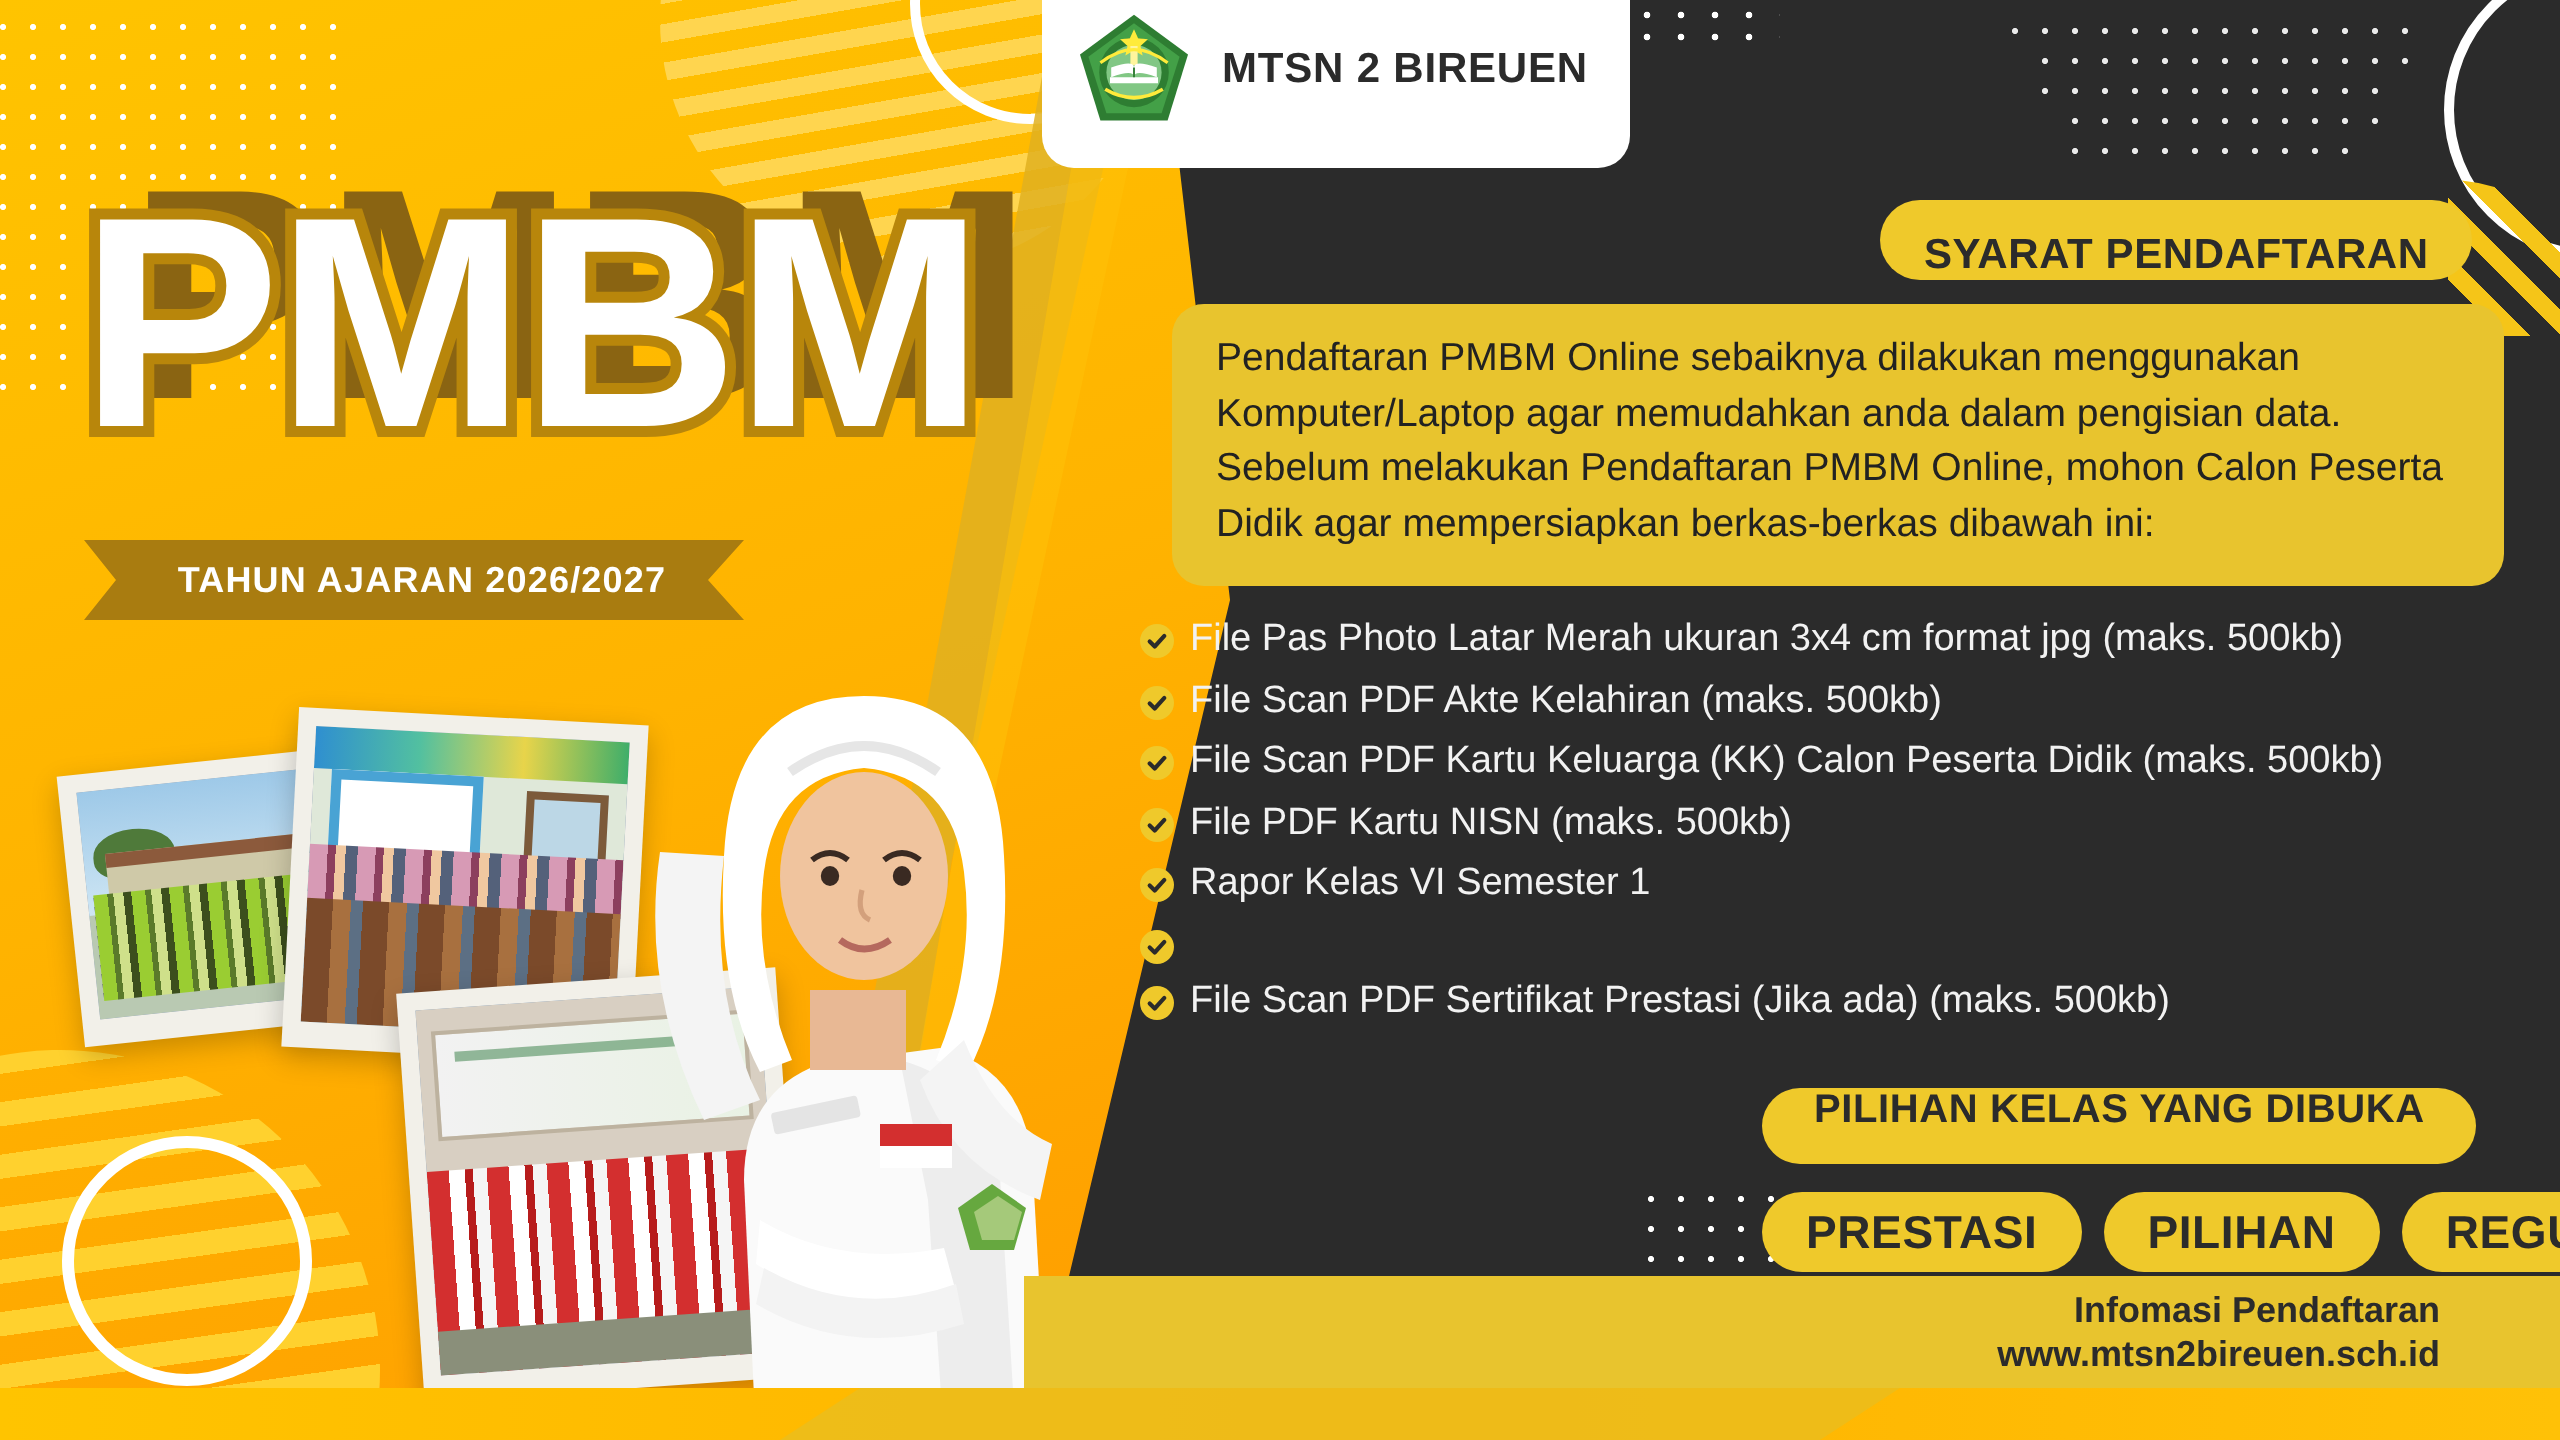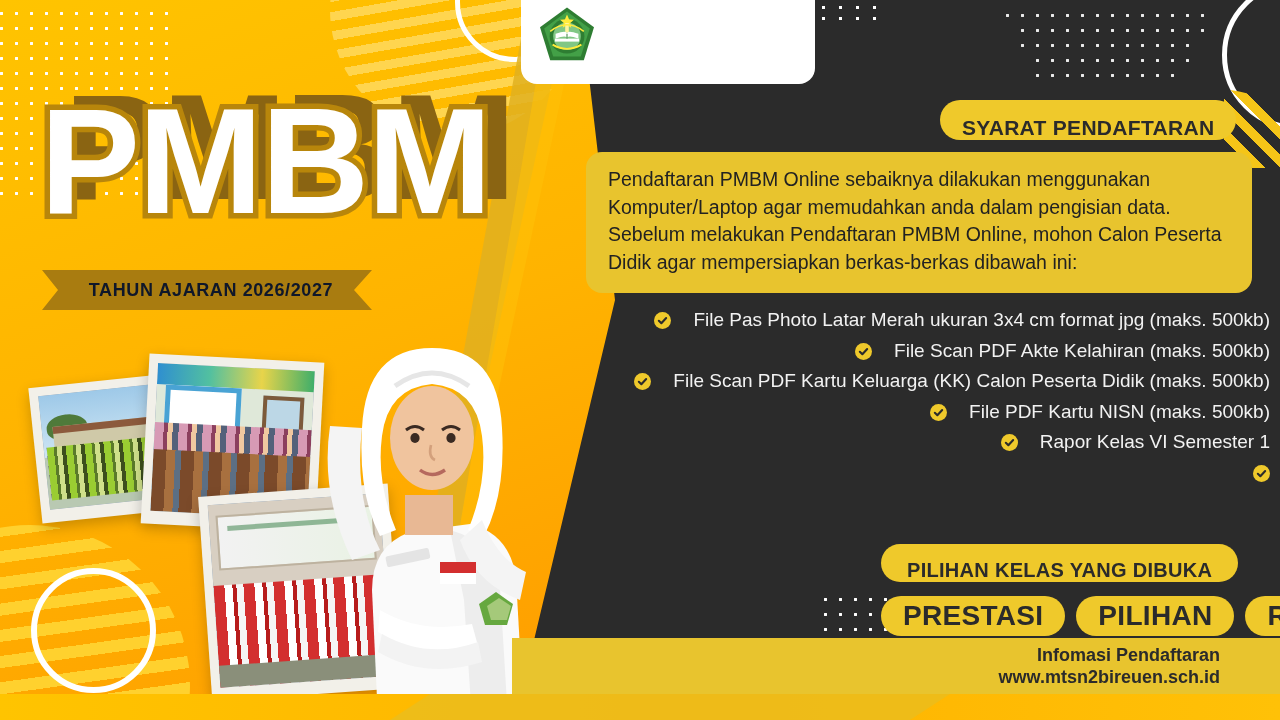--- a/index.html
+++ b/index.html
@@ -112,21 +112,21 @@
   }
 
   
   .ribbon {
     position: absolute; left: 42px; top: 270px; height: 40px; width: 330px;
     background: #A97C10; z-index: 12;
     clip-path: polygon(0 0, 330px 0, 312px 20px, 330px 40px, 0 40px, 16px 20px);
     display: flex; align-items: center; justify-content: center;
   }
   .ribbon span {
-    color: #0f172a; font-size: 18px; font-weight: bold; letter-spacing: .6px;
+    color: #ffffff; font-size: 18px; font-weight: bold; letter-spacing: .6px;
     padding-left: 8px;
   }
 
   
   .photo {
     position: absolute; background: #F2F0E9; padding: 9px 9px 22px 9px;
     box-shadow: 0 5px 14px rgba(0,0,0,.22); z-index: 14;
   }
   .photo .inner {
     width: 100%; height: 100%; overflow: hidden; position: relative;
@@ -189,43 +189,43 @@
   }
   .badge-syarat span { font-size: 21px; font-weight: bold; color: #2B2B2B; letter-spacing: .3px; }
 
   .intro-box {
     position: absolute; left: 586px; top: 152px; width: 666px;
     background: #E8C42E; border-radius: 16px; padding: 14px 22px 16px 22px; z-index: 20;
   }
   .intro-box p { font-size: 19.5px; line-height: 1.42; color: #222; }
 
   .req-list { position: absolute; left: 570px; top: 308px; width: 700px; z-index: 20; }
-  .req-item { display: flex; align-items: flex-start; gap: 22px; margin-bottom: 7px; justify-content: flex-end; }
+  .req-item { display: flex; align-items: flex-start; gap: 8px; margin-bottom: 7px; }
   .check {
     flex: 0 0 17px; width: 17px; height: 17px; margin-top: 4px;
     background: #EFC92B; border-radius: 50%;
     display: flex; align-items: center; justify-content: center;
   }
   .check svg { width: 11px; height: 11px; display: block; }
   .req-item span { font-size: 19px; line-height: 1.24; color: #F2F2F2; }
 
   
   .pill-head {
     position: absolute; left: 881px; top: 544px; height: 38px; padding: 0 26px;
-    background: #EFC92B; border-radius: 19px; display: flex; align-items: flex-end;
+    background: #EFC92B; border-radius: 19px; display: flex; align-items: flex-start;
     z-index: 22;
   }
   .pill-head span { font-size: 20px; font-weight: bold; color: #2B2B2B; letter-spacing: .3px; }
 
   .pill-row { position: absolute; left: 881px; top: 596px; display: flex; gap: 11px; z-index: 22; }
   .pill {
     height: 40px; padding: 0 22px; background: #EFC92B; border-radius: 20px;
     display: flex; align-items: center;
   }
-  .pill span { font-size: 28px; font-weight: bold; color: #2B2B2B; letter-spacing: .3px; }
+  .pill span { font-size: 23px; font-weight: bold; color: #2B2B2B; letter-spacing: .3px; }
 
   .dots-pills {
     position: absolute; left: 818px; top: 592px; width: 110px; height: 52px; z-index: 21;
   }
 
   
   .footer-band {
     position: absolute; left: 512px; top: 638px; width: 768px; height: 58px;
     background: #E8C42E; z-index: 24;
     display: flex; flex-direction: column; align-items: flex-end;
@@ -282,20 +282,21 @@
         <circle cx="50" cy="52" r="23" fill="#81C784"></circle>
         <path d="M50 16 l3.4 7.6 8.2.8 -6.2 5.5 1.8 8.1 -7.2-4.2 -7.2 4.2 1.8-8.1 -6.2-5.5 8.2-.8 Z" fill="#FFEB3B"></path>
         <rect x="47" y="30" width="6" height="16" fill="#FFF59D"></rect>
         <path d="M30 56 h40 v5 H30 Z" fill="#FFFFFF"></path>
         <path d="M31 48 q19-7 19 0 q0-7 19 0 v8 q-19-7-19 0 q0-7-19 0 Z" fill="#FFFFFF"></path>
         <path d="M50 48 v8" stroke="#2E7D32" stroke-width="1.6"></path>
         <path d="M26 66 q24 14 48 0" stroke="#FFEB3B" stroke-width="3" fill="none"></path>
         <path d="M22 44 q28-22 56 0" stroke="#FFEB3B" stroke-width="2.5" fill="none"></path>
       </svg>
     </span>
+    <span class="logo-text">MTSN 2 BIREUEN</span>
   </div>
 
   <div class="title-wrap">
     <div class="pmbm">
       <span class="shade">PMBM</span>
       <span class="front">PMBM</span>
     </div>
   </div>
 
   <div class="ribbon">
@@ -421,20 +422,28 @@
       </span>
       <span>Rapor Kelas VI Semester 1</span>
     </div>
     <div class="req-item">
       <span class="check">
         <svg viewBox="0 0 24 24">
             <path d="M4 12.5 L9.5 18 L20 6.5" stroke="#2B2B2B" stroke-width="4.5" fill="none" stroke-linecap="round" stroke-linejoin="round"></path>
           </svg>
       </span>
     </div>
+    <div class="req-item">
+      <span class="check">
+        <svg viewBox="0 0 24 24">
+            <path d="M4 12.5 L9.5 18 L20 6.5" stroke="#2B2B2B" stroke-width="4.5" fill="none" stroke-linecap="round" stroke-linejoin="round"></path>
+          </svg>
+      </span>
+      <span>File Scan PDF Sertifikat Prestasi (Jika ada) (maks. 500kb)</span>
+    </div>
   </div>
 
   <div class="dots-pills dotgrid white"></div>
 
   <div class="pill-head">
     <span>PILIHAN KELAS YANG DIBUKA</span>
   </div>
 
   <div class="pill-row">
     <div class="pill">

